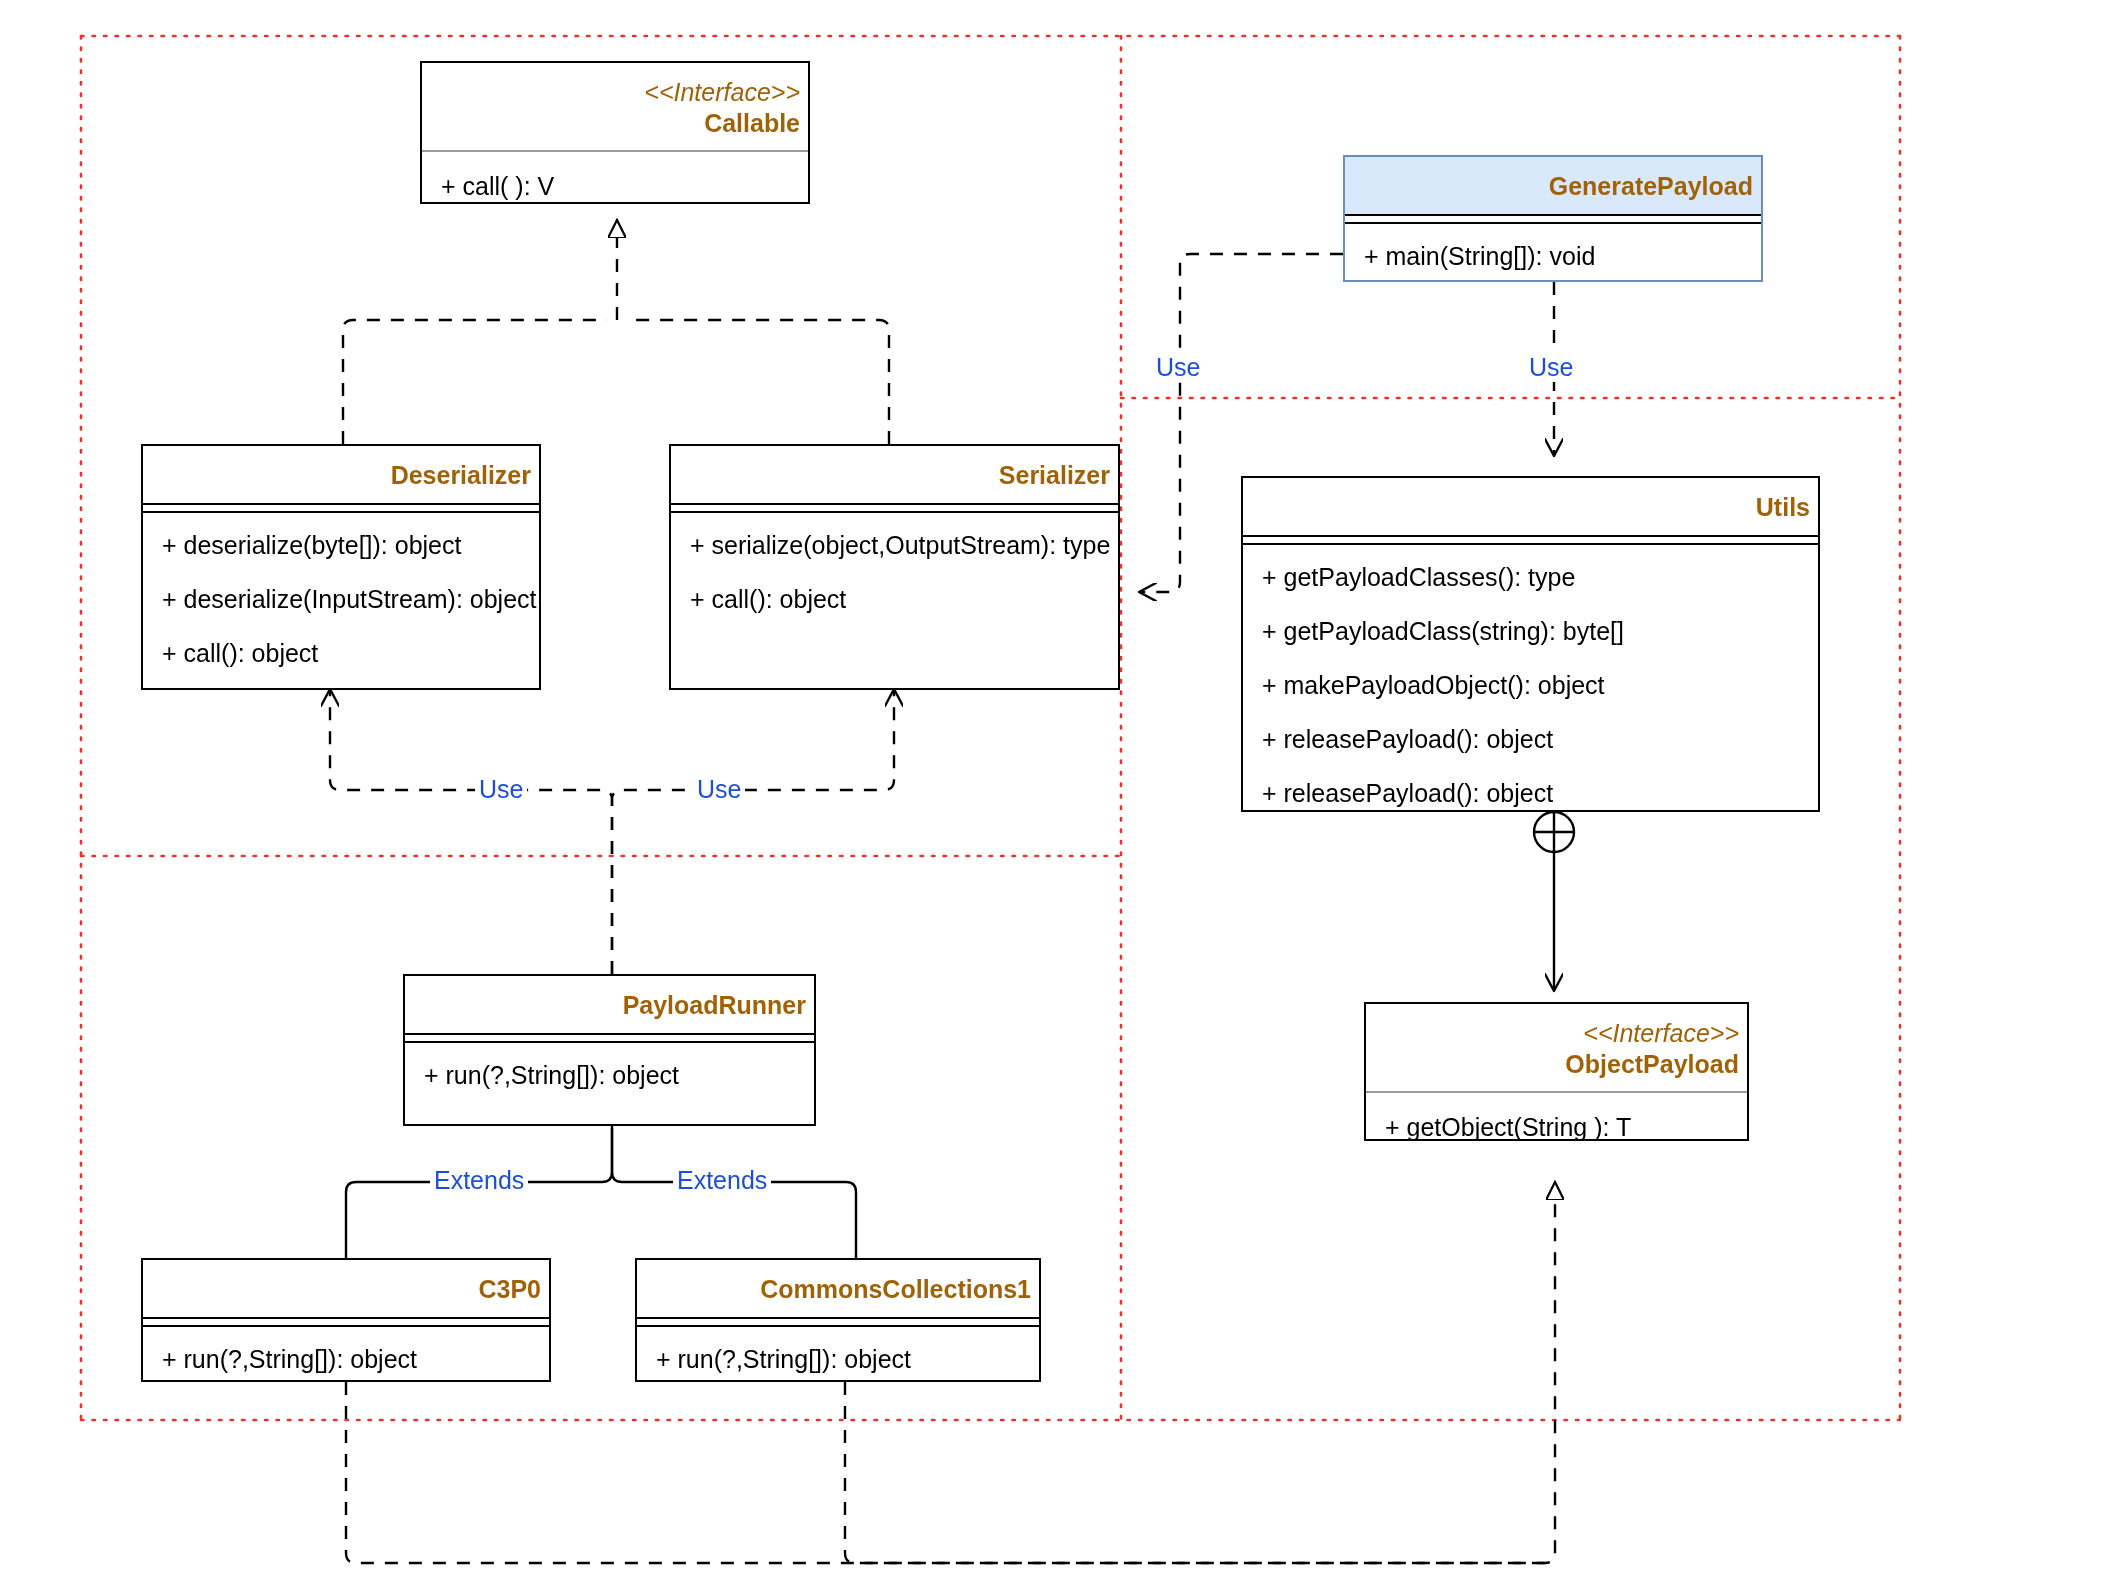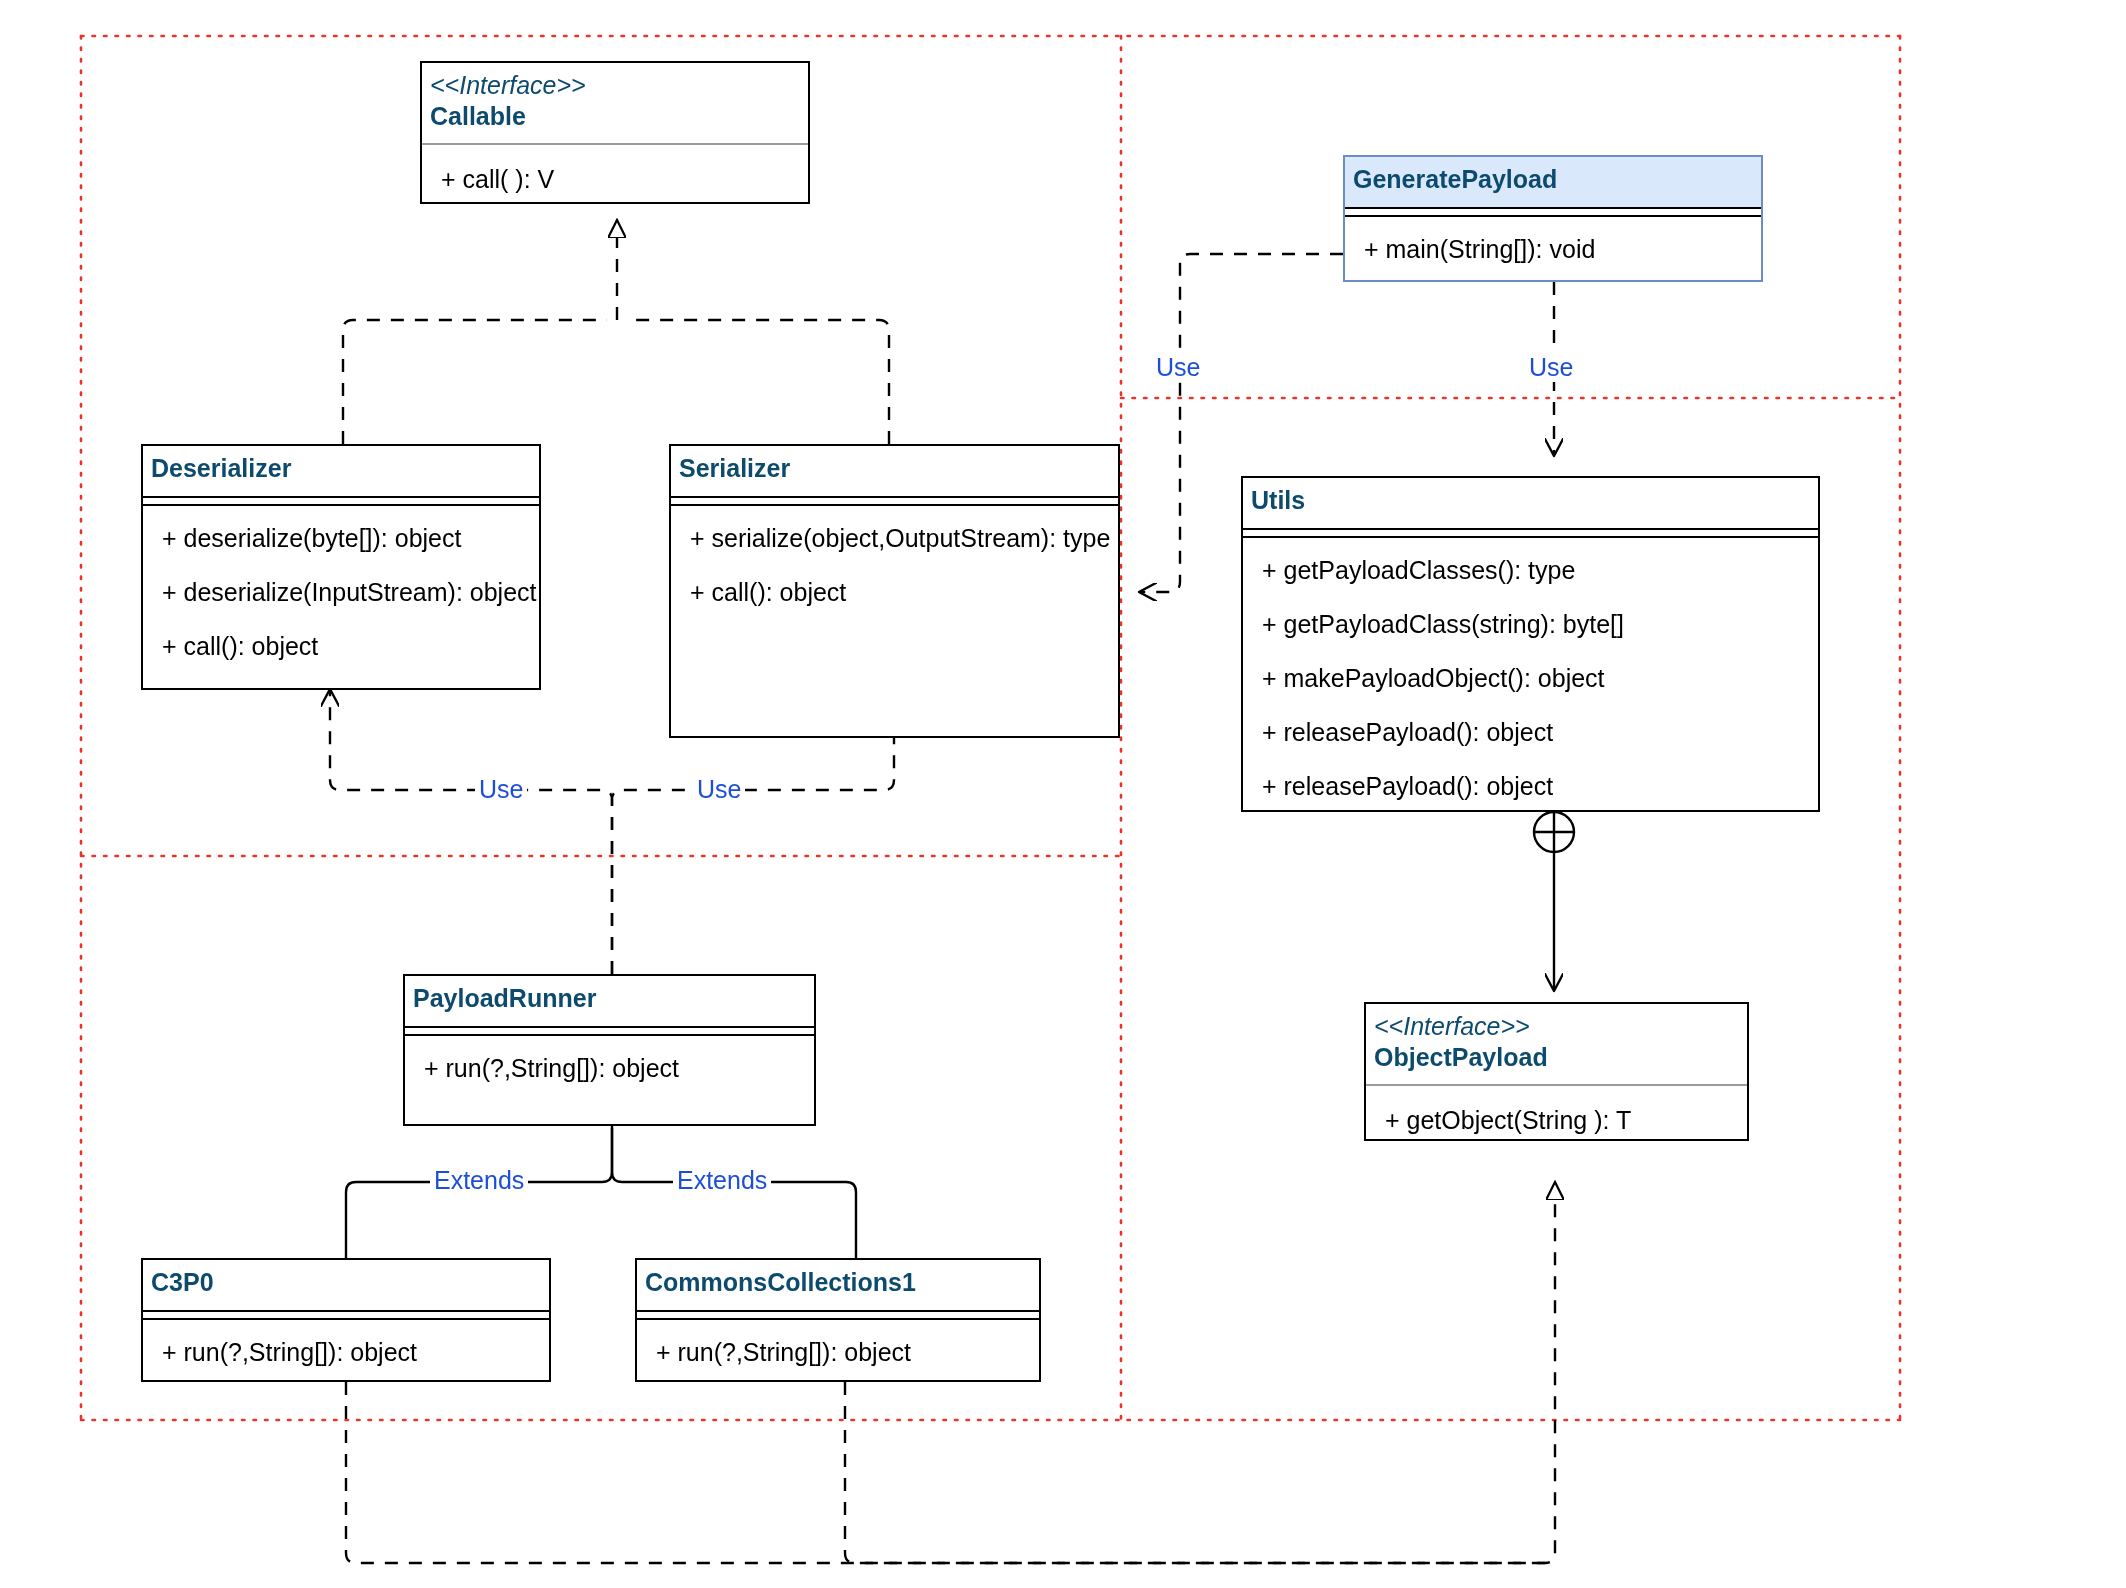--- a/index.html
+++ b/index.html
@@ -27,26 +27,26 @@
     box-sizing: border-box;
     border: 2px solid #000000;
     background: #ffffff;
     z-index: 5;
   }
   .uml-box.accent {
     border: 2px solid #6c8ebf;
   }
   .uml-head {
     box-sizing: border-box;
-    text-align: left;
+    text-align: right;
     font-weight: bold;
     font-size: 25px;
-    color: #0c4a6e;
+    color: #a16207;
     line-height: 1.22;
-    padding: 7px 8px 12px 8px;
+    padding: 14px 8px 12px 8px;
     white-space: nowrap;
   }
   .uml-head.accent-fill {
     background: #dae8fc;
   }
   .stereotype {
     display: block;
     font-weight: normal;
     font-style: italic;
     font-size: 25px;
@@ -179,21 +179,21 @@
       <span>Deserializer</span>
     </div>
     <div class="sep-double"></div>
     <div class="uml-body">
       <div class="member">+ deserialize(byte[]): object</div>
       <div class="member">+ deserialize(InputStream): object</div>
       <div class="member">+ call(): object</div>
     </div>
   </div>
 
-  <div class="uml-box" style="left:669px; top:444px; width:451px; height:294px;">
+  <div class="uml-box" style="left:669px; top:444px; width:451px; height:246px;">
     <div class="uml-head">
       <span>Serializer</span>
     </div>
     <div class="sep-double"></div>
     <div class="uml-body">
       <div class="member">+ serialize(object,OutputStream): type</div>
       <div class="member">+ call(): object</div>
     </div>
   </div>
 

